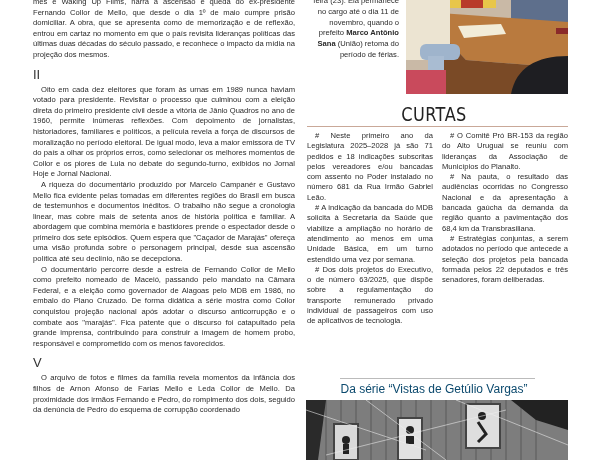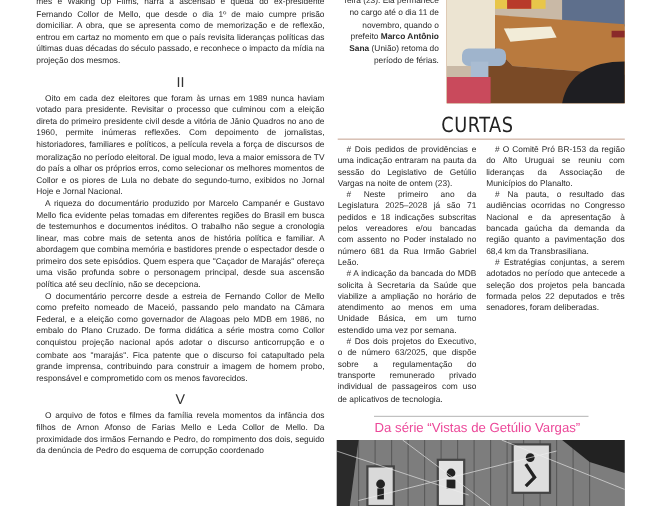--- a/index.html
+++ b/index.html
@@ -1,31 +1,31 @@
 <!DOCTYPE html>
 <html><head>
 <meta charset="utf-8">
 <style>
   html, body { margin:0; padding:0; }
   body { width:600px; height:460px; overflow:hidden; background:#ffffff; position:relative; font-family:"Liberation Sans", sans-serif; color:#2a2a2a; }
   .col-left { position:absolute; left:33px; top:-3px; width:262px; font-size:7.6px; line-height:10.6px; text-align:justify; }
   .col-left p { margin:0; text-indent:8px; }
   .col-left p.first { text-indent:0; }
-  .roman { text-align:center; font-size:13px; line-height:14px; margin:7px 0 3px 0; font-weight:300; color:#333; }
+  .roman { font-size:13px; line-height:14px; margin:7px 0 3px 0; font-weight:300; color:#333; }
   .caption { position:absolute; left:303px; top:-4px; width:96px; font-size:7.6px; line-height:10.8px; text-align:right; }
   .caption b { font-weight:bold; }
   .photo1 { position:absolute; left:406px; top:-2px; width:162px; height:96px; overflow:hidden; background:#b07a4a; }
   .curtas-title { position:absolute; left:300px; top:103px; width:268px; text-align:center; font-size:19px; letter-spacing:0.5px; color:#222; font-family:"DejaVu Sans", sans-serif; font-weight:normal; transform:scaleX(0.85); }
   .curtas-rule { position:absolute; left:307px; top:126px; width:261px; height:1px; background:#c9a898; }
   .curtas-col { position:absolute; top:131px; width:126px; font-size:7.6px; line-height:10.3px; text-align:justify; }
   .curtas-col p { margin:0; text-indent:8px; }
   .cc1 { left:307px; }
   .cc2 { left:442px; }
   .rule2 { position:absolute; left:340px; top:378px; width:195px; height:1px; background:#bbb; }
-  .serie-title { position:absolute; left:300px; top:382px; width:268px; text-align:center; font-size:12px; color:#ec4899; }
+  .serie-title { position:absolute; left:300px; top:382px; width:268px; text-align:center; font-size:12px; color:#0c4a6e; }
   .photo2 { position:absolute; left:306px; top:400px; width:262px; height:60px; overflow:hidden; background:#8c8c8c; }
 </style>
 </head>
 <body>
 
 <div class="col-left">
   <p class="first">mes e Waking Up Films, narra a ascensão e queda do ex-presidente Fernando Collor de Mello, que desde o dia 1º de maio cumpre prisão domiciliar. A obra, que se apresenta como de memorização e de reflexão, entrou em cartaz no momento em que o país revisita lideranças políticas das últimas duas décadas do século passado, e reconhece o impacto da mídia na projeção dos mesmos.</p>
   <div class="roman">II</div>
   <p>Oito em cada dez eleitores que foram às urnas em 1989 nunca haviam votado para presidente. Revisitar o processo que culminou com a eleição direta do primeiro presidente civil desde a vitória de Jânio Quadros no ano de 1960, permite inúmeras reflexões. Com depoimento de jornalistas, historiadores, familiares e políticos, a película revela a força de discursos de moralização no período eleitoral. De igual modo, leva a maior emissora de TV do país a olhar os próprios erros, como selecionar os melhores momentos de Collor e os piores de Lula no debate do segundo-turno, exibidos no Jornal Hoje e Jornal Nacional.</p>
   <p>A riqueza do documentário produzido por Marcelo Campanér e Gustavo Mello fica evidente pelas tomadas em diferentes regiões do Brasil em busca de testemunhos e documentos inéditos. O trabalho não segue a cronologia linear, mas cobre mais de setenta anos de história política e familiar. A abordagem que combina memória e bastidores prende o espectador desde o primeiro dos sete episódios. Quem espera que "Caçador de Marajás" ofereça uma visão profunda sobre o personagem principal, desde sua ascensão política até seu declínio, não se decepciona.</p>
@@ -54,21 +54,20 @@
     <rect x="0" y="72" width="40" height="24" fill="#c94a5c"></rect>
     <path d="M105 96 C110 70 130 58 162 58 L162 96 Z" fill="#1e1e22"></path>
     <rect x="150" y="30" width="12" height="6" fill="#8a2a2a"></rect>
   </svg>
 </div>
 
 <div class="curtas-title">CURTAS</div>
 <div class="curtas-rule"></div>
 
 <div class="curtas-col cc1">
-  <p># Dois pedidos de providências e uma indicação entraram na pauta da sessão do Legislativo de Getúlio Vargas na noite de ontem (23).</p>
   <p># Neste primeiro ano da Legislatura 2025–2028 já são 71 pedidos e 18 indicações subscritas pelos vereadores e/ou bancadas com assento no Poder instalado no número 681 da Rua Irmão Gabriel Leão.</p>
   <p># A indicação da bancada do MDB solicita à Secretaria da Saúde que viabilize a ampliação no horário de atendimento ao menos em uma Unidade Básica, em um turno estendido uma vez por semana.</p>
   <p># Dos dois projetos do Executivo, o de número 63/2025, que dispõe sobre a regulamentação do transporte remunerado privado individual de passageiros com uso de aplicativos de tecnologia.</p>
 </div>
 
 <div class="curtas-col cc2">
   <p># O Comitê Pró BR-153 da região do Alto Uruguai se reuniu com lideranças da Associação de Municípios do Planalto.</p>
   <p># Na pauta, o resultado das audiências ocorridas no Congresso Nacional e da apresentação à bancada gaúcha da demanda da região quanto a pavimentação dos 68,4 km da Transbrasiliana.</p>
   <p># Estratégias conjuntas, a serem adotados no período que antecede a seleção dos projetos pela bancada formada pelos 22 deputados e três senadores, foram deliberadas.</p>
 </div>

